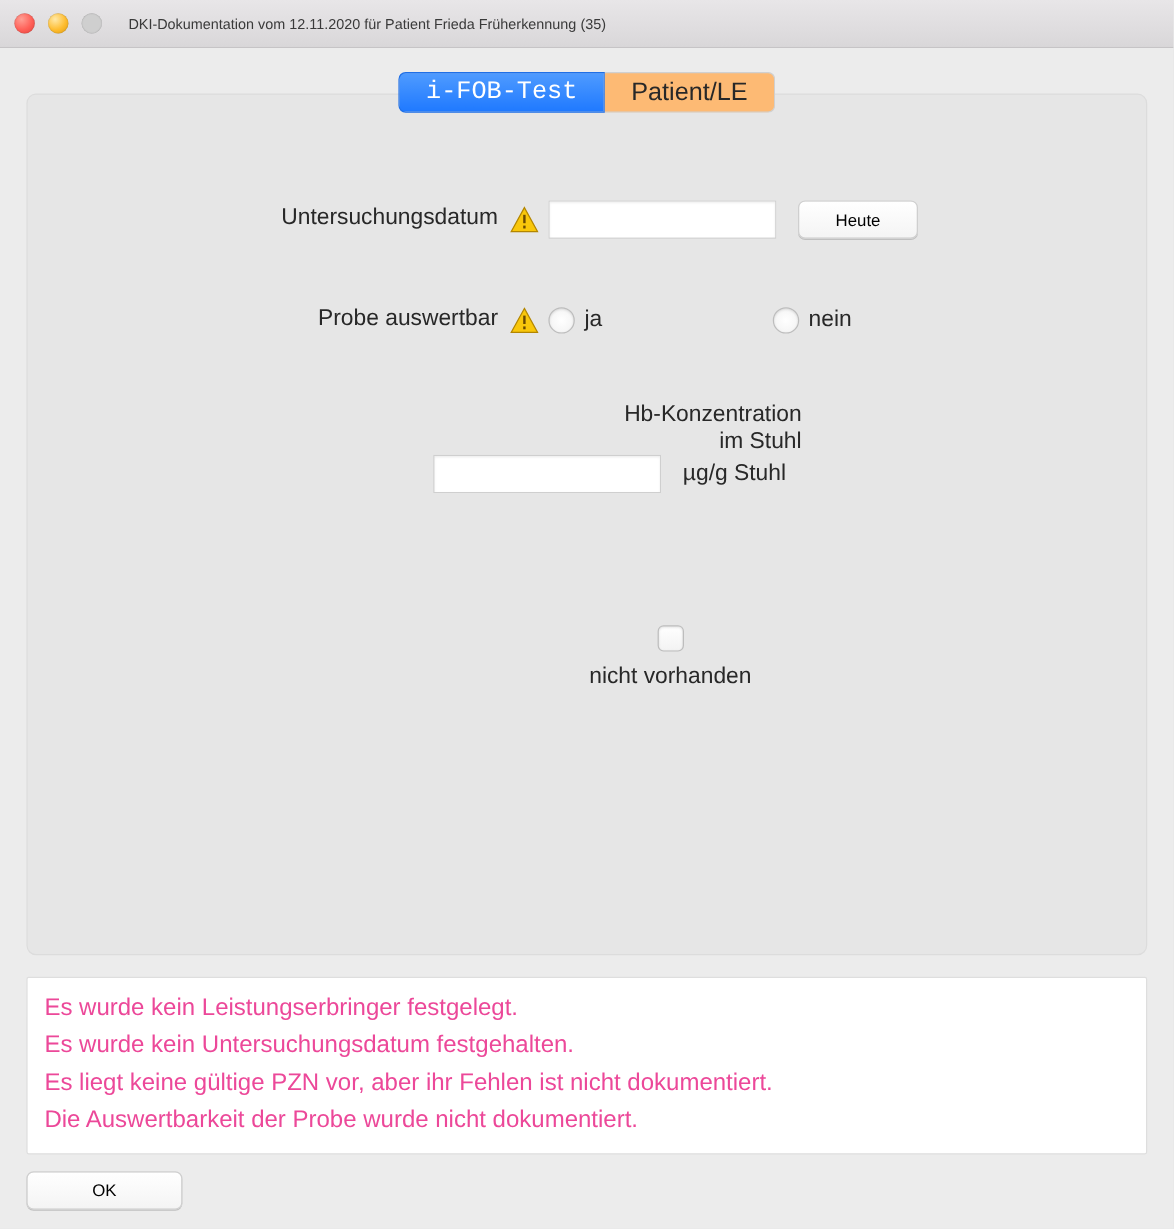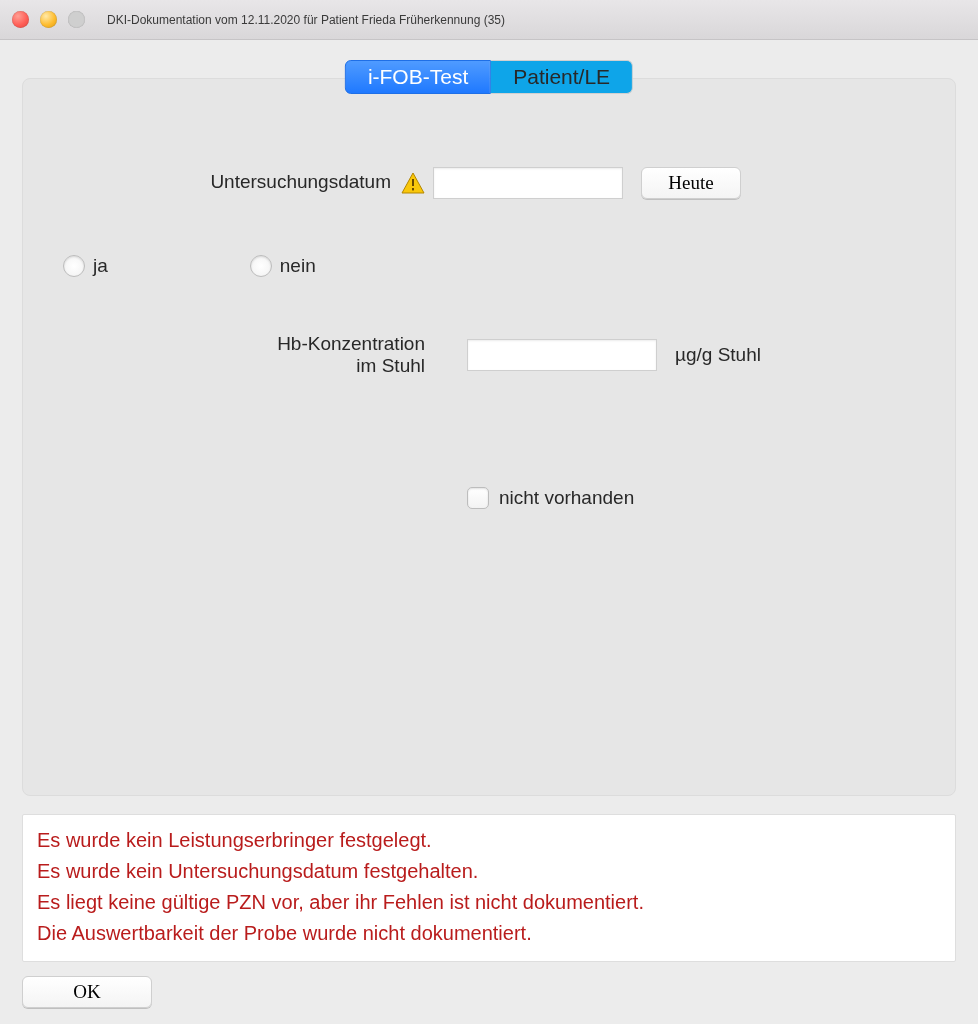--- a/index.html
+++ b/index.html
@@ -57,40 +57,41 @@
     left: 50%;
     transform: translateX(-50%);
     display: flex;
     z-index: 2;
   }
   .tab {
     height: 34px;
     padding: 0 22px;
     font-size: 21px;
     display: flex; align-items: center; justify-content: center;
-    background: #0ea5e9;
+    background: #fdba74;
     border: 1px solid #d0d0d0;
     cursor: default;
     user-select: none;
   }
   .tab:first-child { border-top-left-radius: 6px; border-bottom-left-radius: 6px; }
   .tab:last-child  { border-top-right-radius: 6px; border-bottom-right-radius: 6px; border-left: none; }
   .tab.selected {
     background: linear-gradient(#4f9bff, #1f79ff);
     border-color: #1f6fe6;
     color: #ffffff;
+    font-family: Liberation Mono, monospace;
   }
 
   .tab-pane {
     margin-top: 16px;
     flex: 1;
     border: 1px solid #dcdcdc;
     border-radius: 8px;
     background: #e6e6e6;
-    padding: 88px 60px 40px 40px;
+    padding: 88px 60px 40px 64px;
   }
 
   
   .row { display: flex; align-items: center; margin-bottom: 56px; }
   .row.tight { margin-bottom: 10px; }
   .label-col {
     width: 370px;
     display: flex;
     justify-content: flex-end;
     align-items: flex-start;
@@ -116,56 +117,55 @@
     box-shadow: inset 0 1px 2px rgba(0,0,0,.08);
   }
 
   .btn {
     height: 32px;
     padding: 0 20px;
     min-width: 100px;
     background: linear-gradient(#ffffff, #f4f4f4);
     border: 1px solid #cfcfcf;
     border-radius: 6px;
-    font-size: 19px;
+    font-size: 14px;
     box-shadow: 0 1px 0 #bfbfbf;
     cursor: default;
     display: inline-flex;
     align-items: center;
     justify-content: center;
-    font-family: Liberation Serif, serif;
   }
 
   .radio-group { display: flex; align-items: center; gap: 92px; }
   .radio-opt { display: flex; align-items: center; gap: 8px; }
   .radio-dot {
     width: 22px; height: 22px; border-radius: 50%;
     background: radial-gradient(#ffffff, #f1f1f1);
     border: 1px solid #bdbdbd;
     box-shadow: inset 0 1px 2px rgba(0,0,0,.12);
   }
 
   .checkbox {
     width: 22px; height: 22px; border-radius: 5px;
     background: linear-gradient(#ffffff,#f3f3f3);
     border: 1px solid #bdbdbd;
     box-shadow: inset 0 1px 2px rgba(0,0,0,.12);
   }
-  .checkbox-wrap { display: flex; align-items: center; gap: 10px; margin-left: 0px; }
+  .checkbox-wrap { display: flex; align-items: center; gap: 10px; margin-left: 0px; flex-direction: column; }
 
   .suffix { font-size: 19px; }
 
   
   .errors {
     margin-top: 18px;
     background: #ffffff;
     border: 1px solid #dedede;
     border-radius: 2px;
     padding: 10px 14px 12px 14px;
-    color: #b91c1c;
+    color: #ec4899;
     font-size: 20px;
     line-height: 1.55;
   }
   .errors p { margin: 0; }
 
   .footer {
     margin-top: 14px;
     display: flex;
     justify-content: flex-start;
   }
@@ -203,35 +203,45 @@
               </svg>
           </span>
         </div>
         <div class="field-col">
           <input type="text" class="txt" value="" style="">
           <button class="btn">Heute</button>
         </div>
       </div>
 
       <div class="row">
+        <div class="label-col">
+          <span class="label-text">Probe auswertbar</span>
+          <span class="warn">
+            <svg viewBox="0 0 24 24">
+                <polygon points="12,2 23,22 1,22" fill="#f9c70b" stroke="#b38600" stroke-width="1"></polygon>
+                <rect x="11" y="8" width="2" height="7" fill="#6b4a00"></rect>
+                <rect x="11" y="17" width="2" height="2.4" fill="#6b4a00"></rect>
+              </svg>
+          </span>
+        </div>
         <div class="field-col">
           <div class="radio-group">
             <div class="radio-opt">
               <div class="radio-dot"></div>
               <span>ja</span>
             </div>
             <div class="radio-opt" style="margin-left:50px;align-items:center;">
               <div class="radio-dot"></div>
               <span>nein</span>
             </div>
           </div>
         </div>
       </div>
 
-      <div class="row" style="margin-bottom:110px;">
+      <div class="row" style="margin-bottom:110px;flex-direction:column;">
         <div class="label-col" style="align-items:flex-start;">
           <span class="label-text">
             <span>Hb-Konzentration</span><br>
             <span>im Stuhl</span>
           </span>
         </div>
         <div class="field-col" style="padding-left:34px;">
           <input type="text" class="txt" value="" style="">
           <span class="suffix">µg/g Stuhl</span>
         </div>

